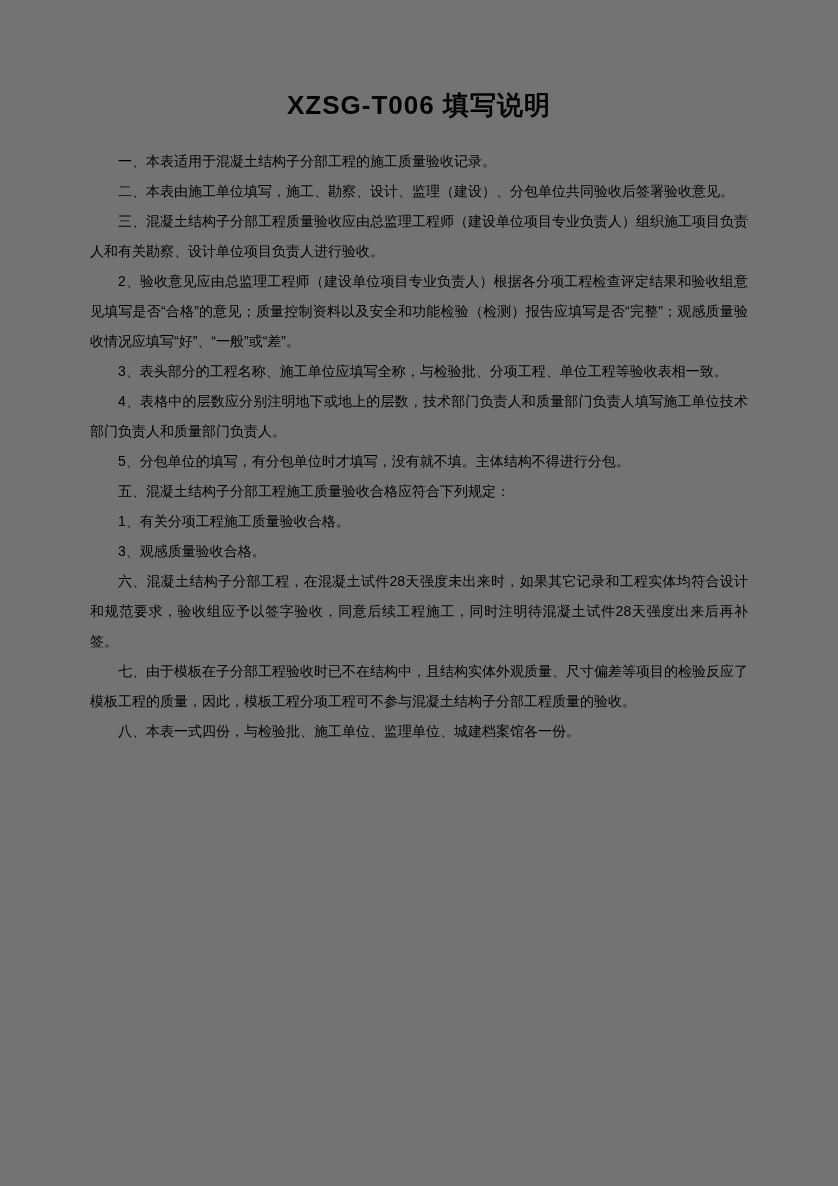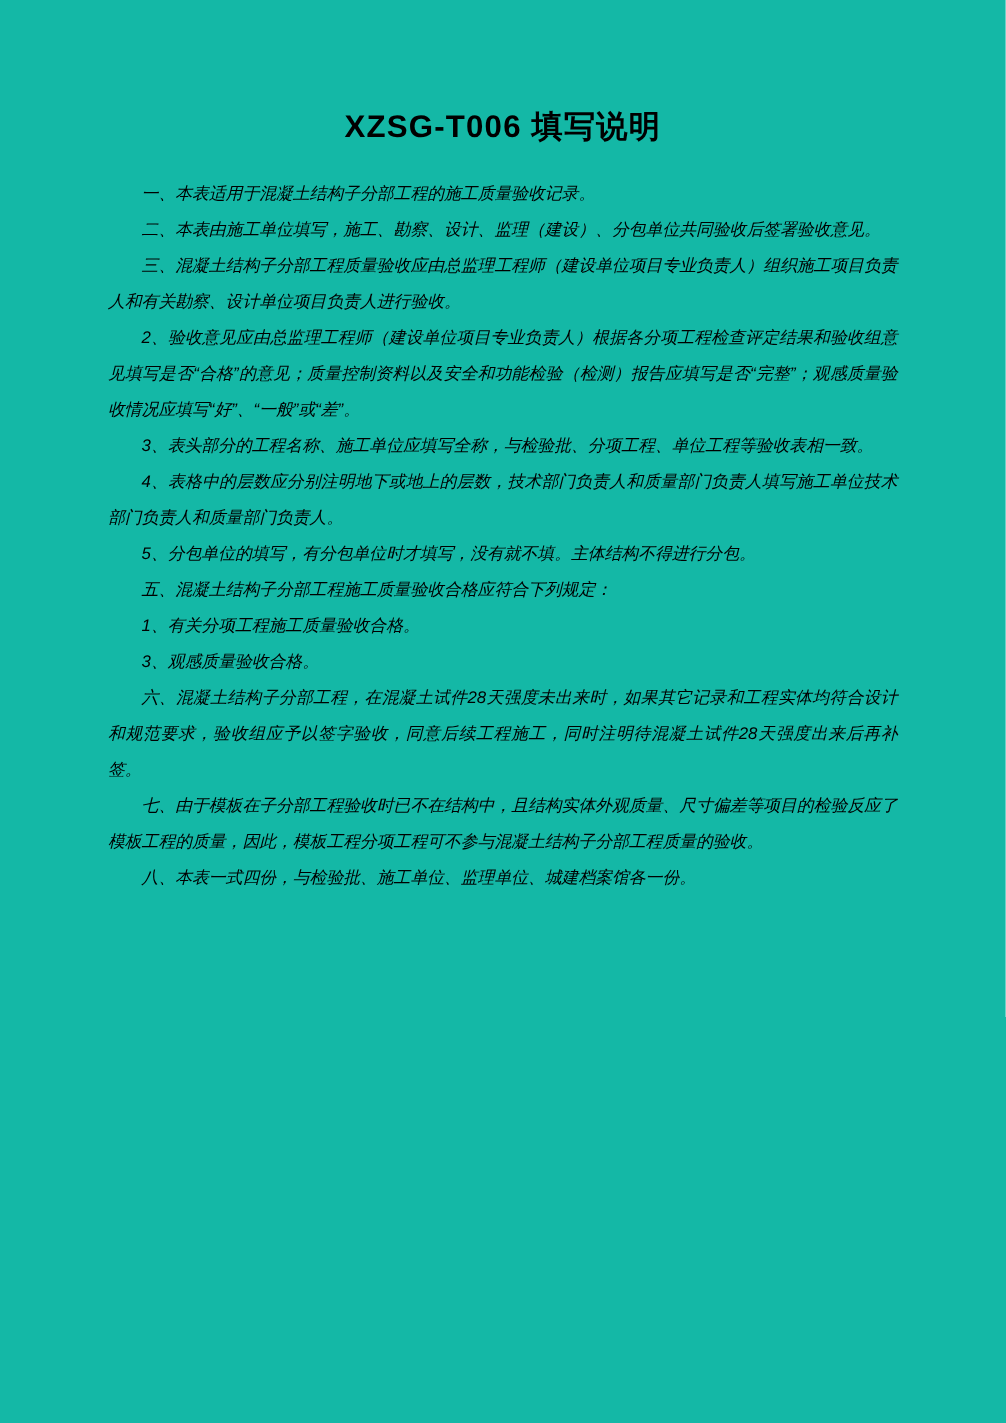--- a/index.html
+++ b/index.html
@@ -10,41 +10,40 @@
   }
   body {
     width: 838px;
     min-height: 1186px;
     font-family: "Liberation Sans", "DejaVu Sans", sans-serif;
     color: #000000;
   }
   .page {
     width: 838px;
     min-height: 1186px;
-    background: #14b8a6;
+    background: #737373;
     padding: 88px 90px 40px 90px;
   }
   .doc-title {
     margin: 0 0 24px 0;
     text-align: center;
     font-size: 26px;
     font-weight: bold;
     letter-spacing: 1px;
     line-height: 34px;
   }
   .doc-content {
     font-size: 14px;
     line-height: 30px;
     text-align: justify;
   }
   .doc-content p {
     margin: 0;
     text-indent: 2em;
     word-break: break-all;
-    font-style: italic;
   }
 </style>
 </head>
 <body>
 
 <div class="page">
   <h1 class="doc-title">XZSG-T006 填写说明</h1>
 
   <div class="doc-content">
     <p>一、本表适用于混凝土结构子分部工程的施工质量验收记录。</p>

